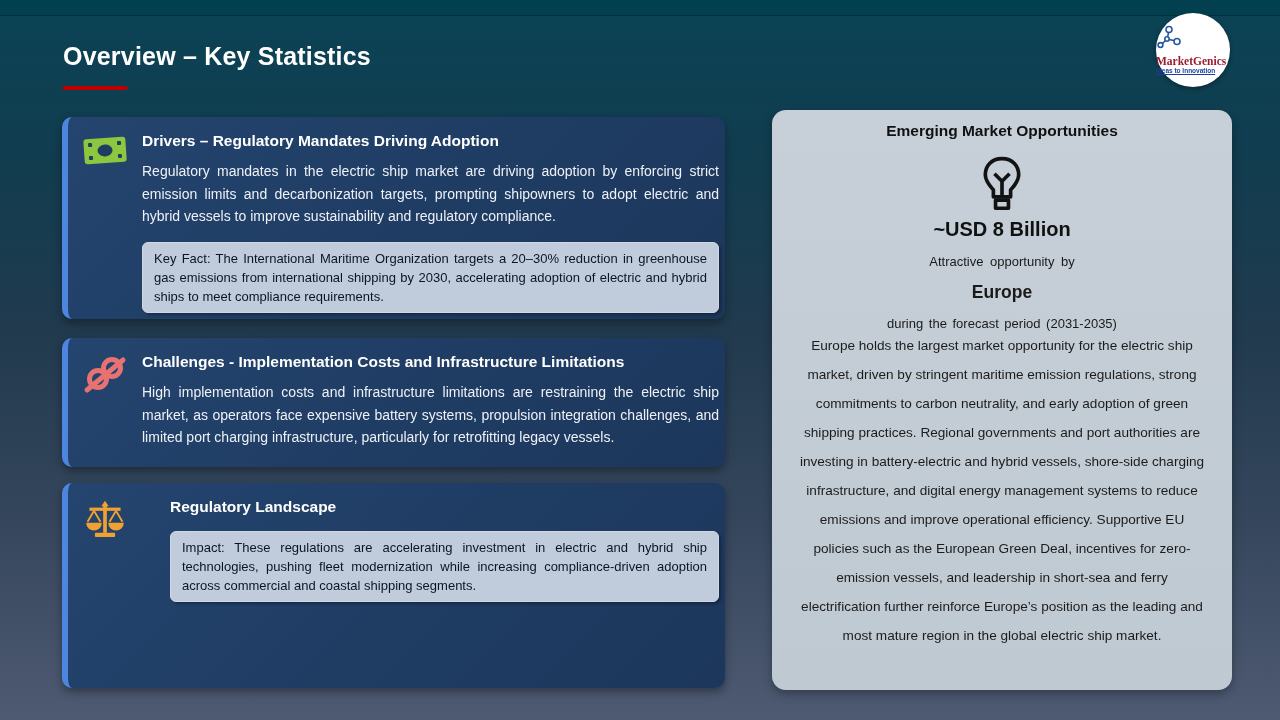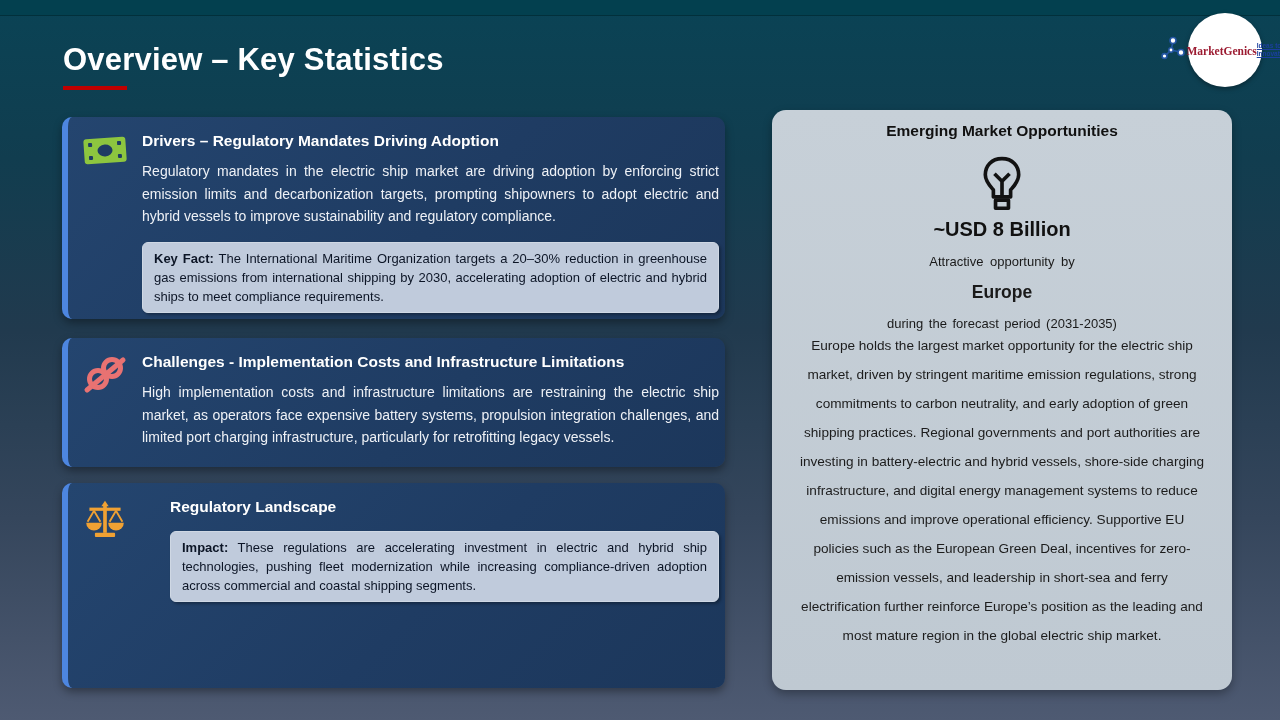--- a/index.html
+++ b/index.html
@@ -12,31 +12,31 @@
     position:relative;width:1280px;height:720px;
     background:linear-gradient(180deg,#0a4355 0%,#113d4f 22%,#213a4e 46%,#35465c 72%,#4e5a72 100%);
   }
   .topbar{
     position:absolute;top:0;left:0;width:1280px;height:15px;
     background:#03404f;border-bottom:1px solid rgba(0,0,0,0.25);
   }
   
   .page-title{
     position:absolute;left:63px;top:42px;
-    font-size:31px;font-weight:bold;color:#ffffff;letter-spacing:.2px;
+    font-size:25px;font-weight:bold;color:#ffffff;letter-spacing:.2px;
   }
   .title-underline{
     position:absolute;left:63px;top:86px;width:64px;height:4px;
     background:#c00000;
   }
   
   .logo{
-    position:absolute;left:1188px;top:13px;width:74px;height:74px;
+    position:absolute;left:1156px;top:13px;width:74px;height:74px;
     background:#ffffff;border-radius:50%;
-    display:flex;flex-direction:row;align-items:center;justify-content:center;
+    display:flex;flex-direction:column;justify-content:center;
     box-shadow:0 2px 5px rgba(0,0,0,0.35);
   }
   .logo .brand{
     font-family:"Liberation Serif",serif;font-weight:bold;
     font-size:11.5px;color:#9c1b31;line-height:12px;margin-top:2px;
   }
   .logo .tagline{
     font-size:6.5px;font-weight:bold;color:#1b3f9e;
     text-decoration:underline;line-height:8px;
   }
@@ -62,21 +62,21 @@
   .card-body{
     margin:9px 0 0 0;font-size:14px;line-height:22.5px;color:#eef1f6;
     text-align:justify;
   }
   .callout{
     margin-top:14px;background:#c0cbdc;border:1px solid #cfd8e4;
     border-radius:6px;padding:6px 11px;
     font-size:13px;line-height:19px;color:#0c1526;text-align:justify;
     box-shadow:2px 2px 3px rgba(0,0,0,0.3);
   }
-  .callout .lbl{font-weight:bold;}
+  .callout .lbl{font-weight:normal;}
   
   .opp-panel{
     position:absolute;left:772px;top:110px;width:460px;height:580px;
     background:linear-gradient(180deg,#c7d0d8 0%,#bfc9d2 100%);
     border-radius:14px;box-shadow:0 4px 10px rgba(0,0,0,0.3);
     box-sizing:border-box;padding:12px 26px 0 26px;
     text-align:center;color:#1a1a1a;
   }
   .opp-title{font-size:15.5px;font-weight:bold;color:#111;margin:0;}
   .opp-bulb{margin-top:16px;}

